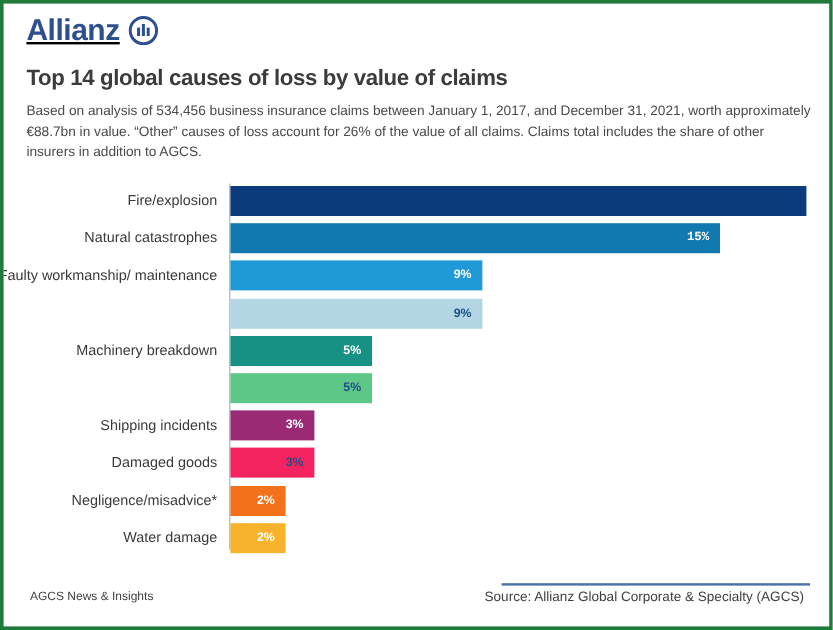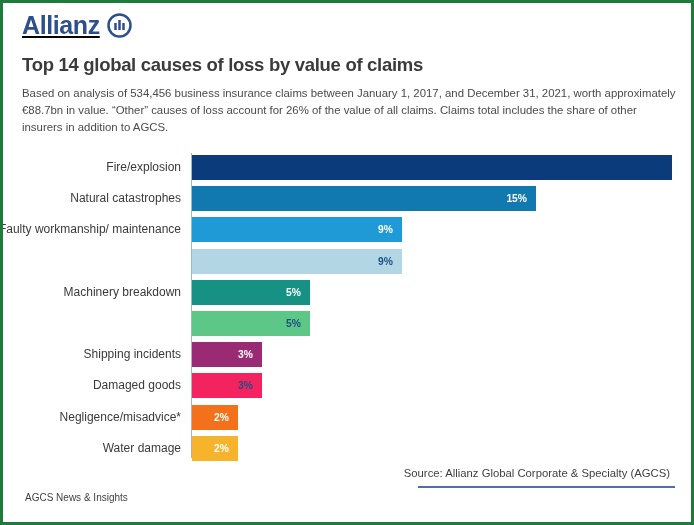--- a/index.html
+++ b/index.html
@@ -135,21 +135,21 @@
     position: absolute;
     left: 415px;
     top: 483px;
     width: 257px;
     height: 1.6px;
     background: #4a72a8;
   }
   .footer-right {
     position: absolute;
     right: 21px;
-    top: 464px;
+    top: 489px;
     font-size: 11.3px;
     color: #3f3f3f;
     white-space: nowrap;
     text-align: right;
   }
 </style>
 </head>
 <body>
 
 <div id="infographic">
@@ -174,21 +174,21 @@
     <div id="bars-container">
         <div class="bar-row" style="top: 4px;">
           <div class="bar-label">Fire/explosion</div>
           <div class="bar-track" style="width: 480px;">
             <div class="bar-fill" style="background: rgb(11, 59, 122);"></div>
             <div class="bar-value" style="color: rgb(255, 255, 255); margin-top: 48px;">21%</div>
           </div>
         </div>
         <div class="bar-row" style="top: 35.2px;">
           <div class="bar-label">Natural catastrophes</div>
-          <div class="bar-track" style="width: 344px;">
+          <div class="bar-track" style="width: 408px; font-family: Liberation Mono, monospace;">
             <div class="bar-fill" style="background: rgb(18, 120, 176);"></div>
             <div class="bar-value" style="color: rgb(255, 255, 255);">15%</div>
           </div>
         </div>
         <div class="bar-row" style="top: 66.4px;">
           <div class="bar-label">Faulty workmanship/ maintenance</div>
           <div class="bar-track" style="width: 210px;">
             <div class="bar-fill" style="background: rgb(31, 154, 214);"></div>
             <div class="bar-value" style="color: rgb(255, 255, 255);">9%</div>
           </div>

